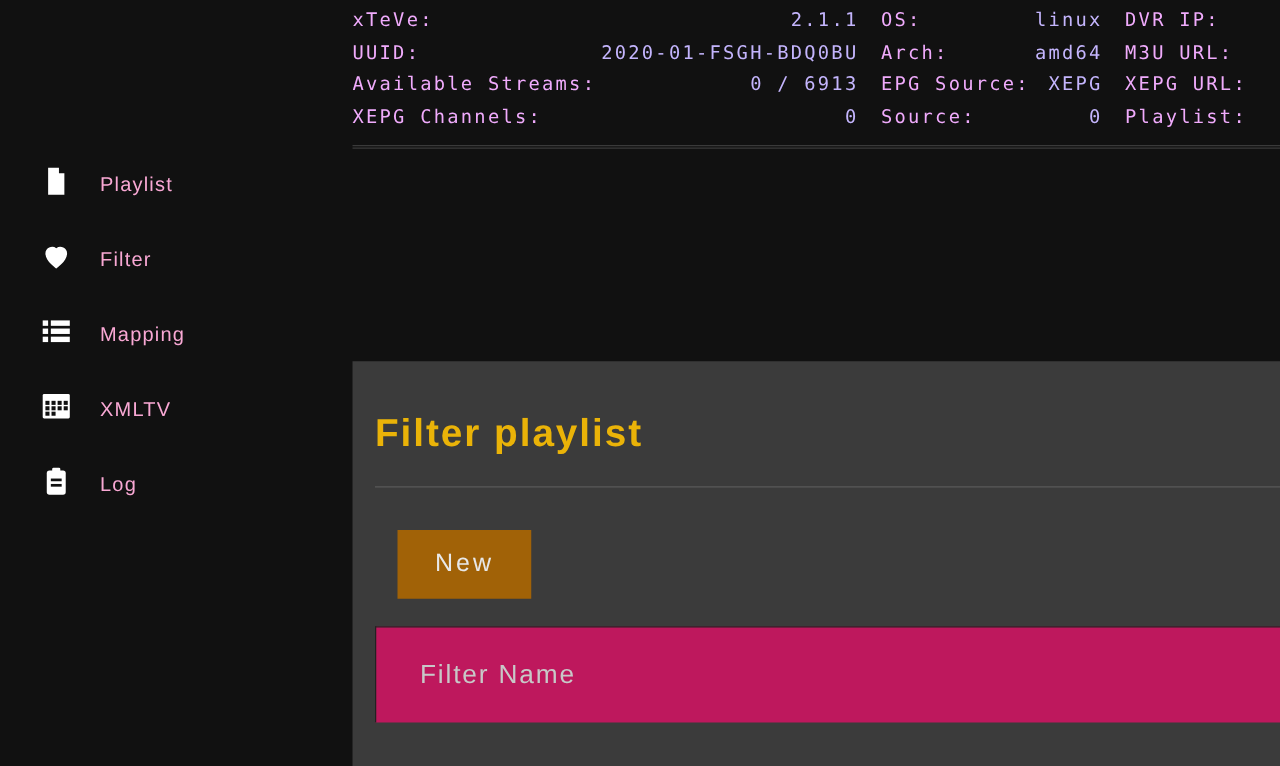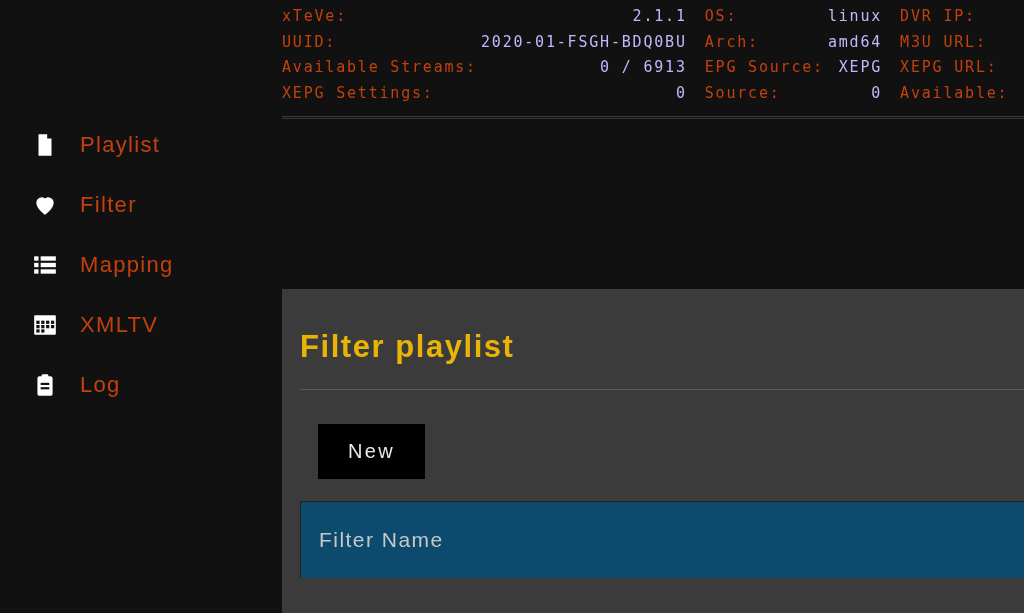--- a/index.html
+++ b/index.html
@@ -31,24 +31,24 @@
   .logo-x {
     color: #00caff;
     font-weight: 700;
   }
   .nav {
     margin-top: 70px;
     list-style: none;
   }
   .nav-item {
     display: flex;
-    align-items: flex-start;
+    align-items: flex-end;
     padding: 17px 0 17px 32px;
-    font-size: 22px;
-    color: #c2410c;
+    font-size: 16px;
+    color: #f9a8d4;
     letter-spacing: 0.06em;
     cursor: pointer;
   }
   .nav-item .icon {
     width: 26px;
     height: 26px;
     margin-right: 22px;
     fill: #ffffff;
     flex: 0 0 26px;
   }
@@ -64,56 +64,56 @@
   }
   .info-table {
     border-collapse: collapse;
     font-family: "DejaVu Sans Mono","Courier New",monospace;
     font-size: 15px;
     letter-spacing: 0.12em;
     line-height: 1.7;
     white-space: nowrap;
   }
   .info-table td { padding: 0 4px 0 0; vertical-align: top; }
-  .lbl { color: #c2410c; }
+  .lbl { color: #f0abfc; }
   .val { color: #c4b5fd; padding-right: 18px !important; text-align: right; }
   .content {
     margin-top: 170px;
     background: #3b3b3b;
     flex: 1;
     padding: 40px 0 0 18px;
   }
   .page-title {
     font-size: 31px;
     font-weight: 700;
     color: #eab308;
     letter-spacing: 0.05em;
   }
   .rule {
     border: none;
     border-top: 1px solid #5a5a5a;
     margin: 24px 0 34px 0;
   }
   .new-btn {
-    background: #000000;
+    background: #a16207;
     color: #e8e8e8;
     border: none;
     padding: 16px 30px;
     font-size: 20px;
     letter-spacing: 0.12em;
     cursor: pointer;
     margin-left: 18px;
   }
   .table-panel {
     margin-top: 22px;
-    background: #0c4a6e;
+    background: #be185d;
     border: 1px solid #222;
     border-right: none;
     border-bottom: none;
-    padding: 26px 0 26px 18px;
+    padding: 26px 0 26px 35px;
     font-size: 21px;
     color: #c8c8c8;
     letter-spacing: 0.07em;
   }
 </style>
 </head>
 <body>
 
 <div class="layout">
   <aside class="sidebar">
@@ -188,25 +188,25 @@
           <td class="lbl">M3U URL:</td>
         </tr>
         <tr>
           <td class="lbl">Available Streams:</td>
           <td class="val">0 / 6913</td>
           <td class="lbl">EPG Source:</td>
           <td class="val">XEPG</td>
           <td class="lbl">XEPG URL:</td>
         </tr>
         <tr>
-          <td class="lbl">XEPG Settings:</td>
+          <td class="lbl">XEPG Channels:</td>
           <td class="val">0</td>
           <td class="lbl">Source:</td>
           <td class="val">0</td>
-          <td class="lbl">Available:</td>
+          <td class="lbl">Playlist:</td>
         </tr>
       </tbody>
         </table>
     </div>
 
     <div class="content">
       <h1 class="page-title">Filter playlist</h1>
       <hr class="rule">
       <button class="new-btn">New</button>
       <div class="table-panel">

